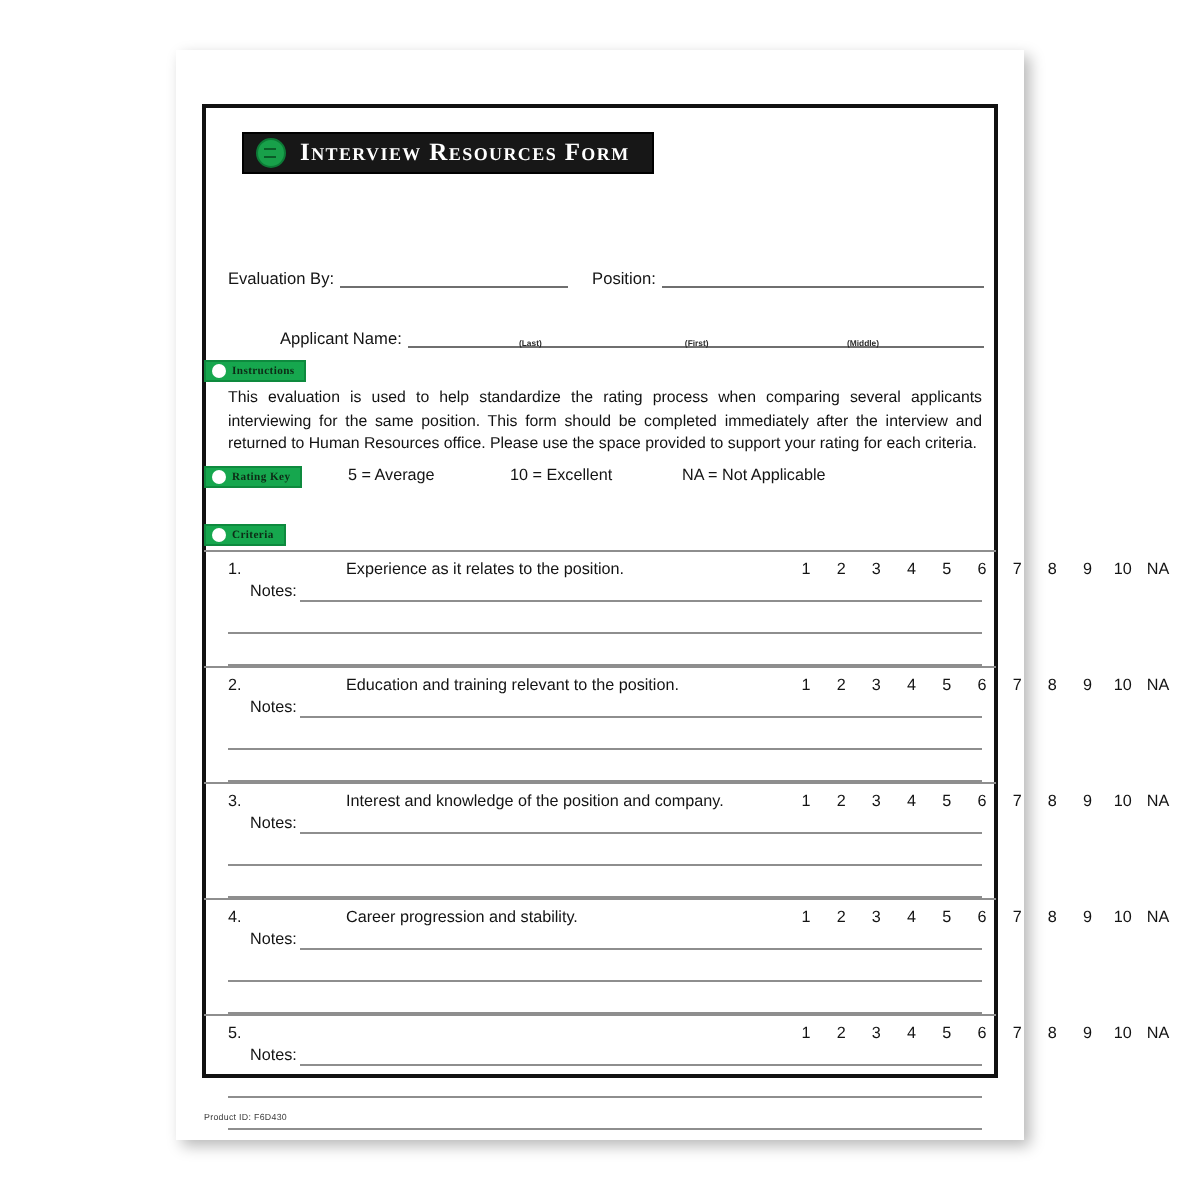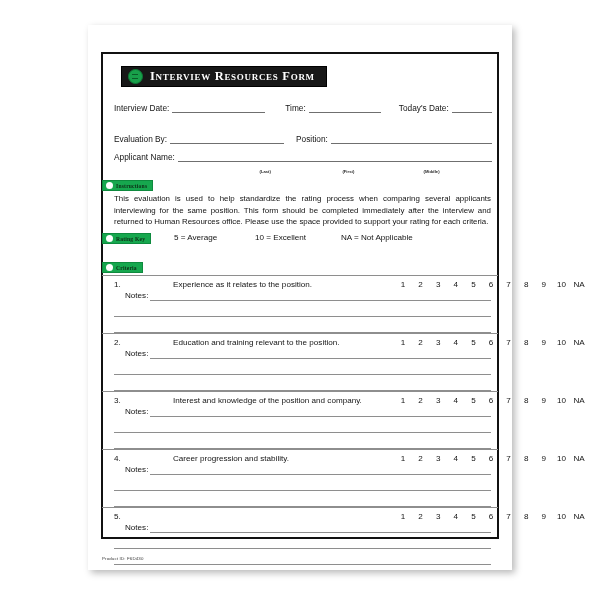--- a/index.html
+++ b/index.html
@@ -261,40 +261,30 @@
 <div id="page-sheet">
   <div id="page-inner">
 
     <div id="form-border"></div>
 
     <div id="title-banner">
       <span class="bullet"></span>
       <span id="title-text">Interview Resources Form</span>
     </div>
 
-    <div class="field-row" style="top:78px;">
-      <span class="fld-label">Interview Date:</span>
-      <span class="fld-line" style="width:93px;"></span>
-      <span class="spacer" style="width:20px;"></span>
-      <span class="fld-label">Time:</span>
-      <span class="fld-line" style="width:72px;"></span>
-      <span class="spacer" style="width:18px;"></span>
-      <span class="fld-label">Today's Date:</span>
-      <span class="fld-line grow"></span>
-    </div>
 
     <div class="field-row" style="top:109px;">
       <span class="fld-label">Evaluation By:</span>
       <span class="fld-line" style="width:114px;"></span>
       <span class="spacer" style="width:12px;"></span>
       <span class="fld-label">Position:</span>
       <span class="fld-line grow"></span>
     </div>
 
-    <div class="field-row" style="top:127px;">
+    <div class="field-row" style="top:139px;margin-left:26px;">
       <span class="fld-label">Applicant Name:</span>
       <span class="fld-line grow"></span>
     </div>
 
     <div id="applicant-sublabels">
       <span style="left:40%;">(Last)</span>
       <span style="left:62%;">(First)</span>
       <span style="left:84%;">(Middle)</span>
     </div>
 

